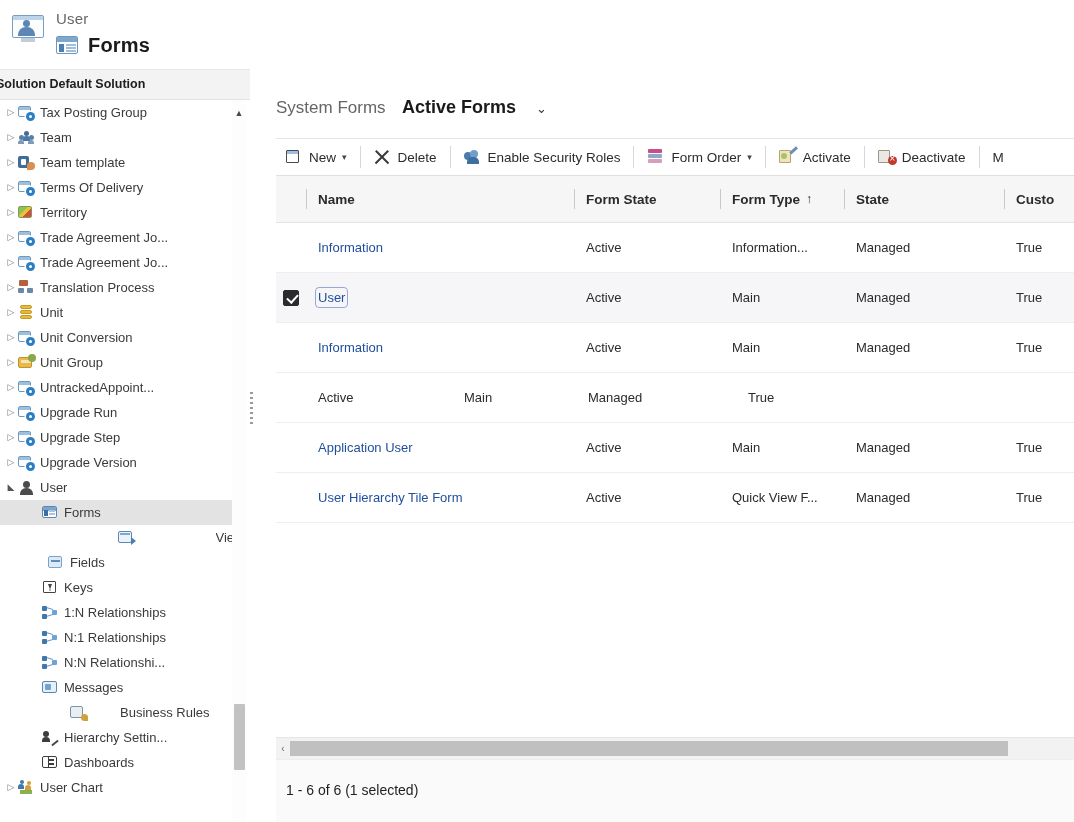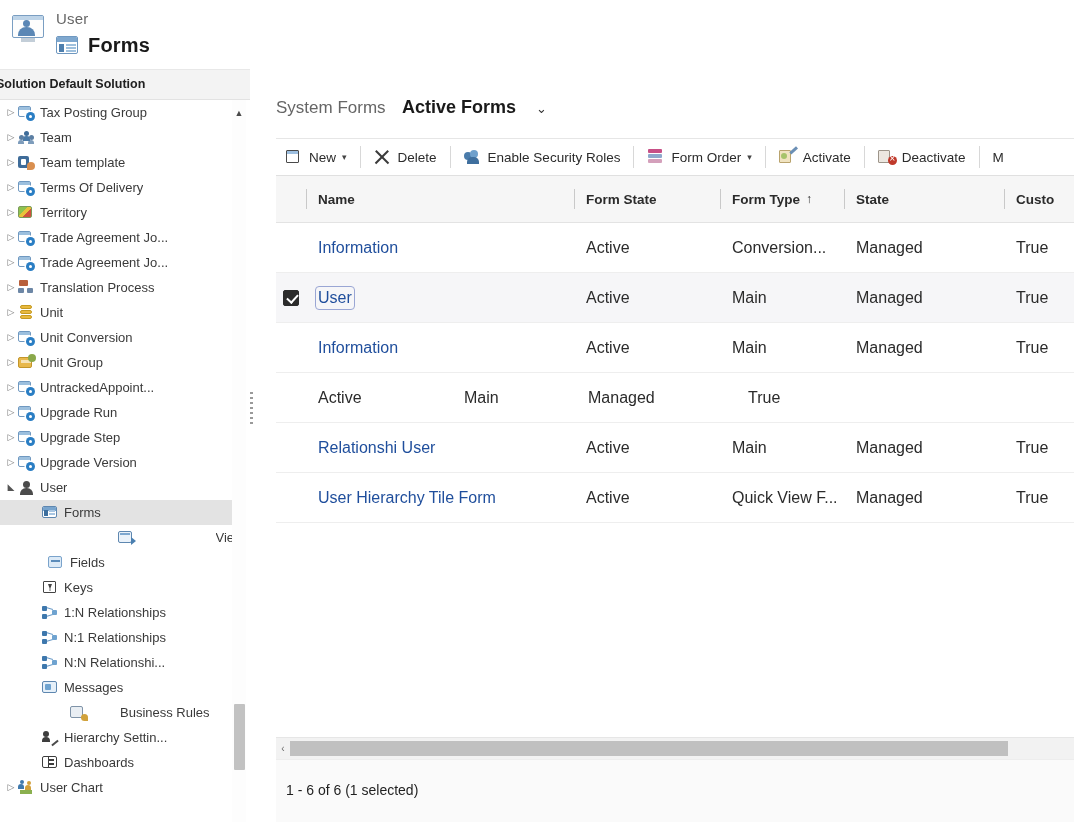--- a/index.html
+++ b/index.html
@@ -429,21 +429,21 @@
     height: 50px;
     display: flex;
     align-items: center;
     border-bottom: 1px solid #eeeeee;
     cursor: default;
   }
   .grow.selected { background: #f6f6f8; }
   .gcell {
     height: 100%;
     display: flex; align-items: center;
-    font-size: 16px;
+    font-size: 13px;
     color: #2b2b2b;
     white-space: nowrap;
     overflow: hidden;
   }
   .gcell.link { color: #1f4e9c; }
   .gcell.link .txt { cursor: pointer; }
   .gcell.link.focused .txt {
     outline: 1.5px solid #9aa6d4;
     outline-offset: 2px;
     border-radius: 1px;
@@ -791,21 +791,21 @@
           <div class="gcheck">
             <div class="cbox" style="visibility: hidden;"></div>
           </div>
           <div class="gcell link" style="width: 268px; min-width: 268px; padding-left: 12px;">
             <span class="txt">Information</span>
           </div>
           <div class="gcell" style="width: 146px; min-width: 146px; padding-left: 12px;">
             <span class="txt">Active</span>
           </div>
           <div class="gcell" style="width: 124px; min-width: 124px; padding-left: 12px;">
-            <span class="txt">Conversion...</span>
+            <span class="txt">Information...</span>
           </div>
           <div class="gcell" style="width: 160px; min-width: 160px; padding-left: 12px;">
             <span class="txt">Managed</span>
           </div>
           <div class="gcell" style="width: 100px; min-width: 100px; padding-left: 12px;">
             <span class="txt">True</span>
           </div>
         </div>
         <div class="grow selected">
           <div class="gcheck">
@@ -862,21 +862,21 @@
           </div>
           <div class="gcell" style="width: 100px; min-width: 100px; padding-left: 12px;">
             <span class="txt">True</span>
           </div>
         </div>
         <div class="grow">
           <div class="gcheck">
             <div class="cbox" style="visibility: hidden;"></div>
           </div>
           <div class="gcell link" style="width: 268px; min-width: 268px; padding-left: 12px;">
-            <span class="txt">Relationshi User</span>
+            <span class="txt">Application User</span>
           </div>
           <div class="gcell" style="width: 146px; min-width: 146px; padding-left: 12px;">
             <span class="txt">Active</span>
           </div>
           <div class="gcell" style="width: 124px; min-width: 124px; padding-left: 12px;">
             <span class="txt">Main</span>
           </div>
           <div class="gcell" style="width: 160px; min-width: 160px; padding-left: 12px;">
             <span class="txt">Managed</span>
           </div>

